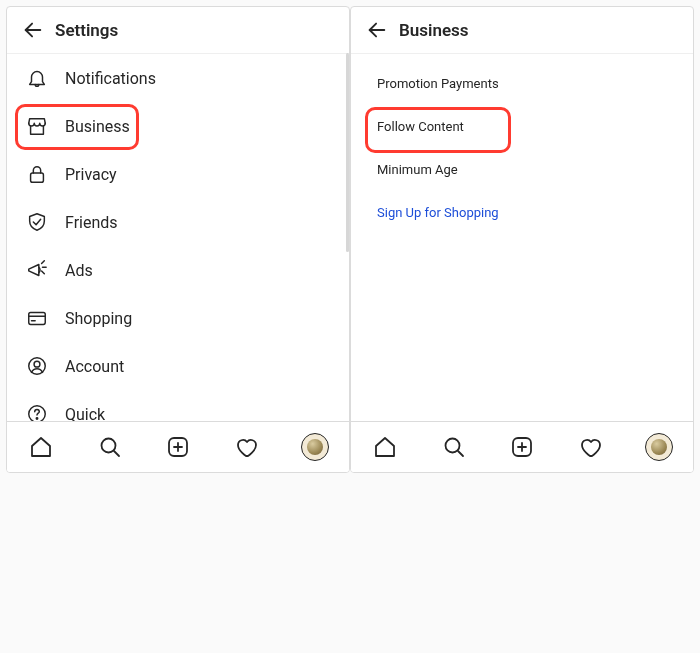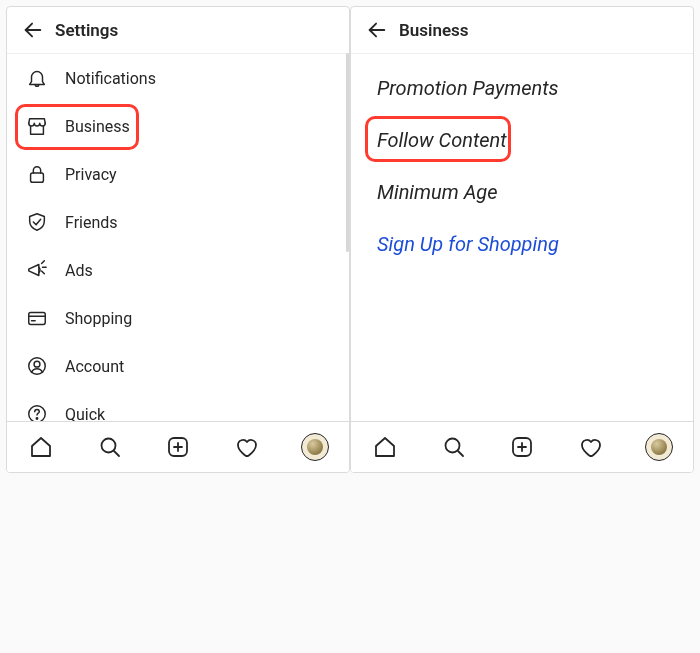--- a/index.html
+++ b/index.html
@@ -84,21 +84,21 @@
     position: relative;
   }
   .item .icon {
     width: 24px;
     height: 24px;
     margin-right: 16px;
     display:flex;align-items:center;justify-content:center;
     color:#262626;
   }
   .item.noicon { padding: 14px 26px; }
-  .item.noicon .label { font-size: 20px; font-style: italic; }
+  .item.noicon .label { font-size: 13px; }
   .item.link .label { color: #1d4ed8; }
   .section-header {
     padding: 16px 18px 4px 18px;
     font-size: 16px;
     font-weight: 600;
   }
   .highlight-box {
     position: absolute;
     border: 3px solid #ff3b30;
     border-radius: 10px;

